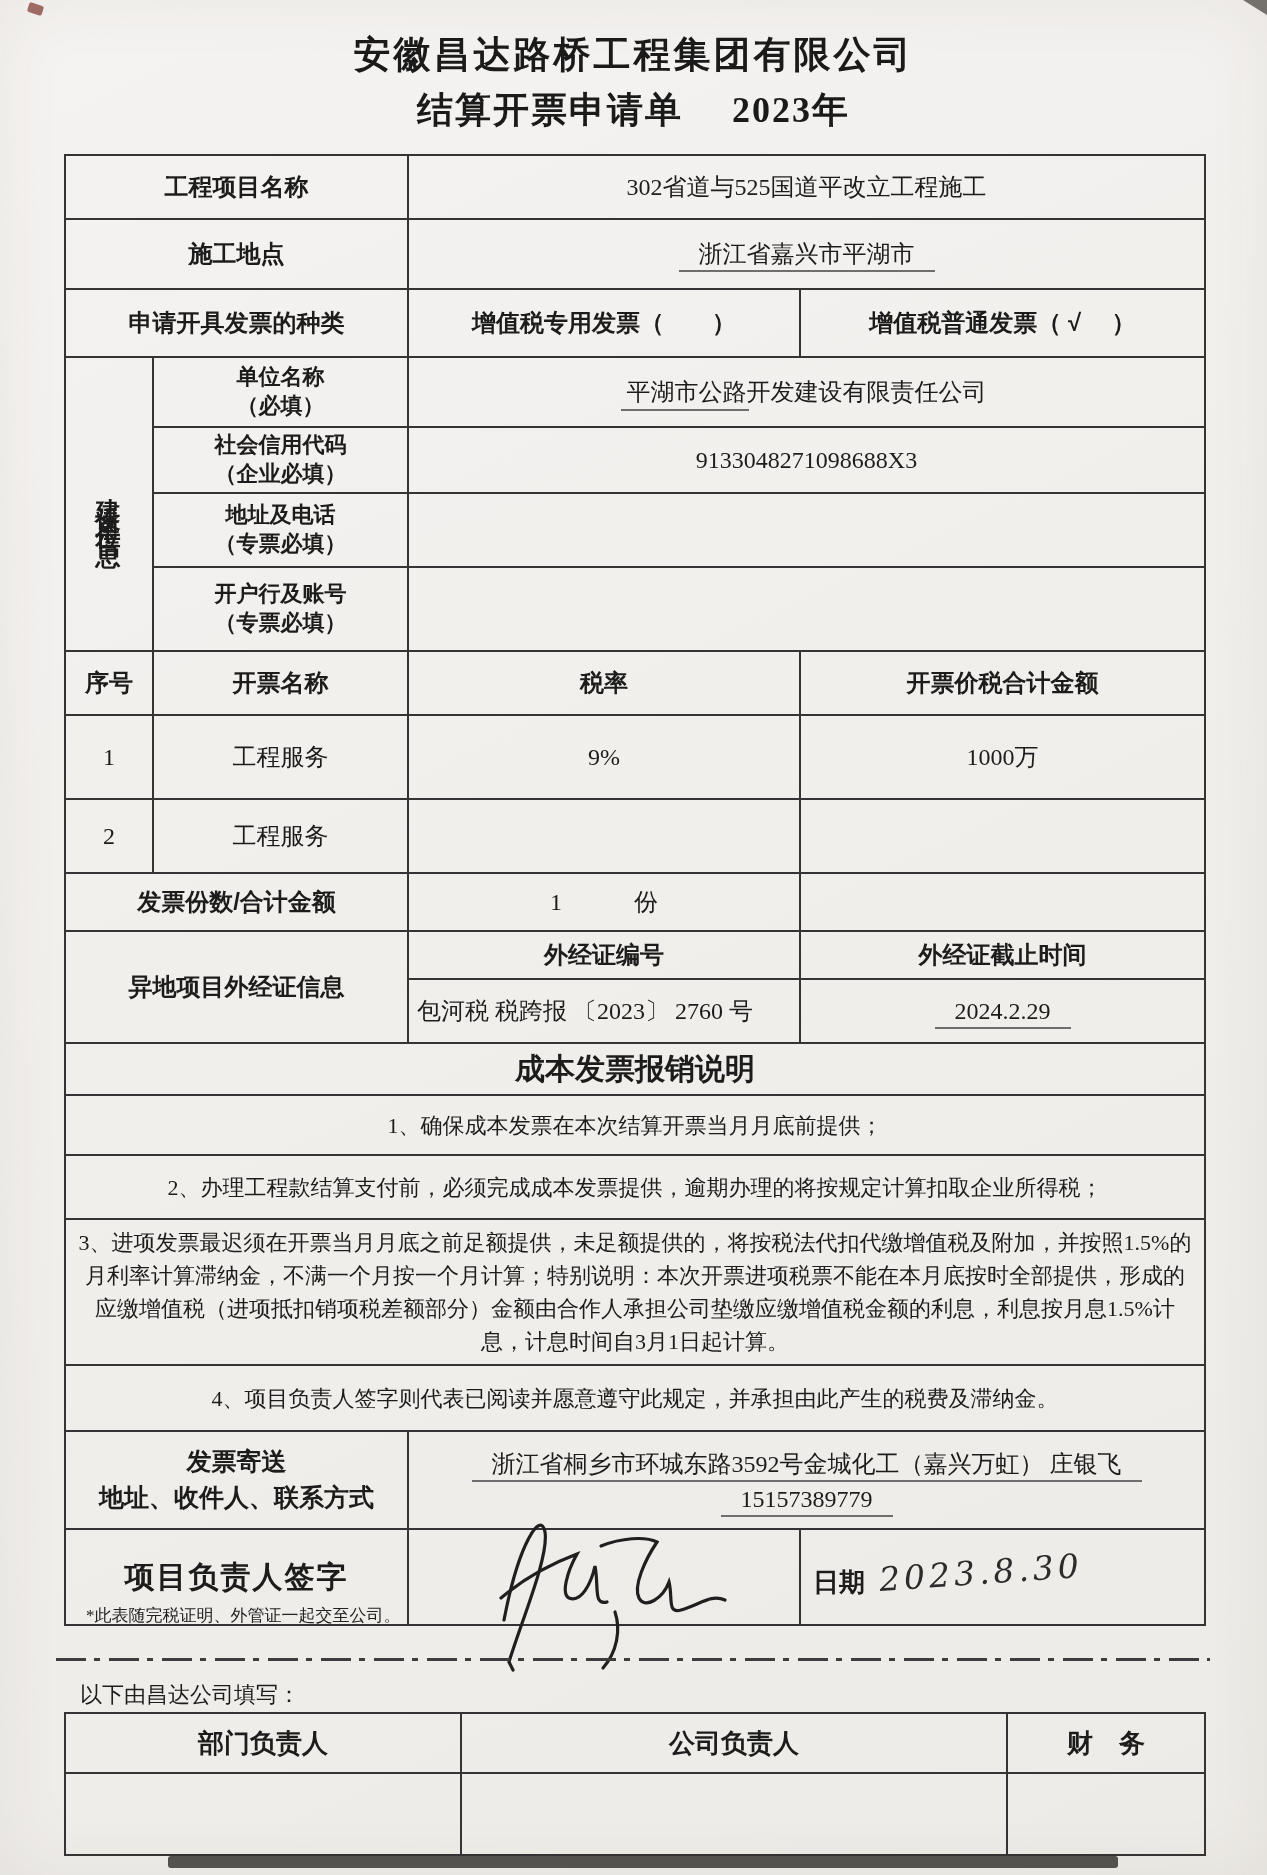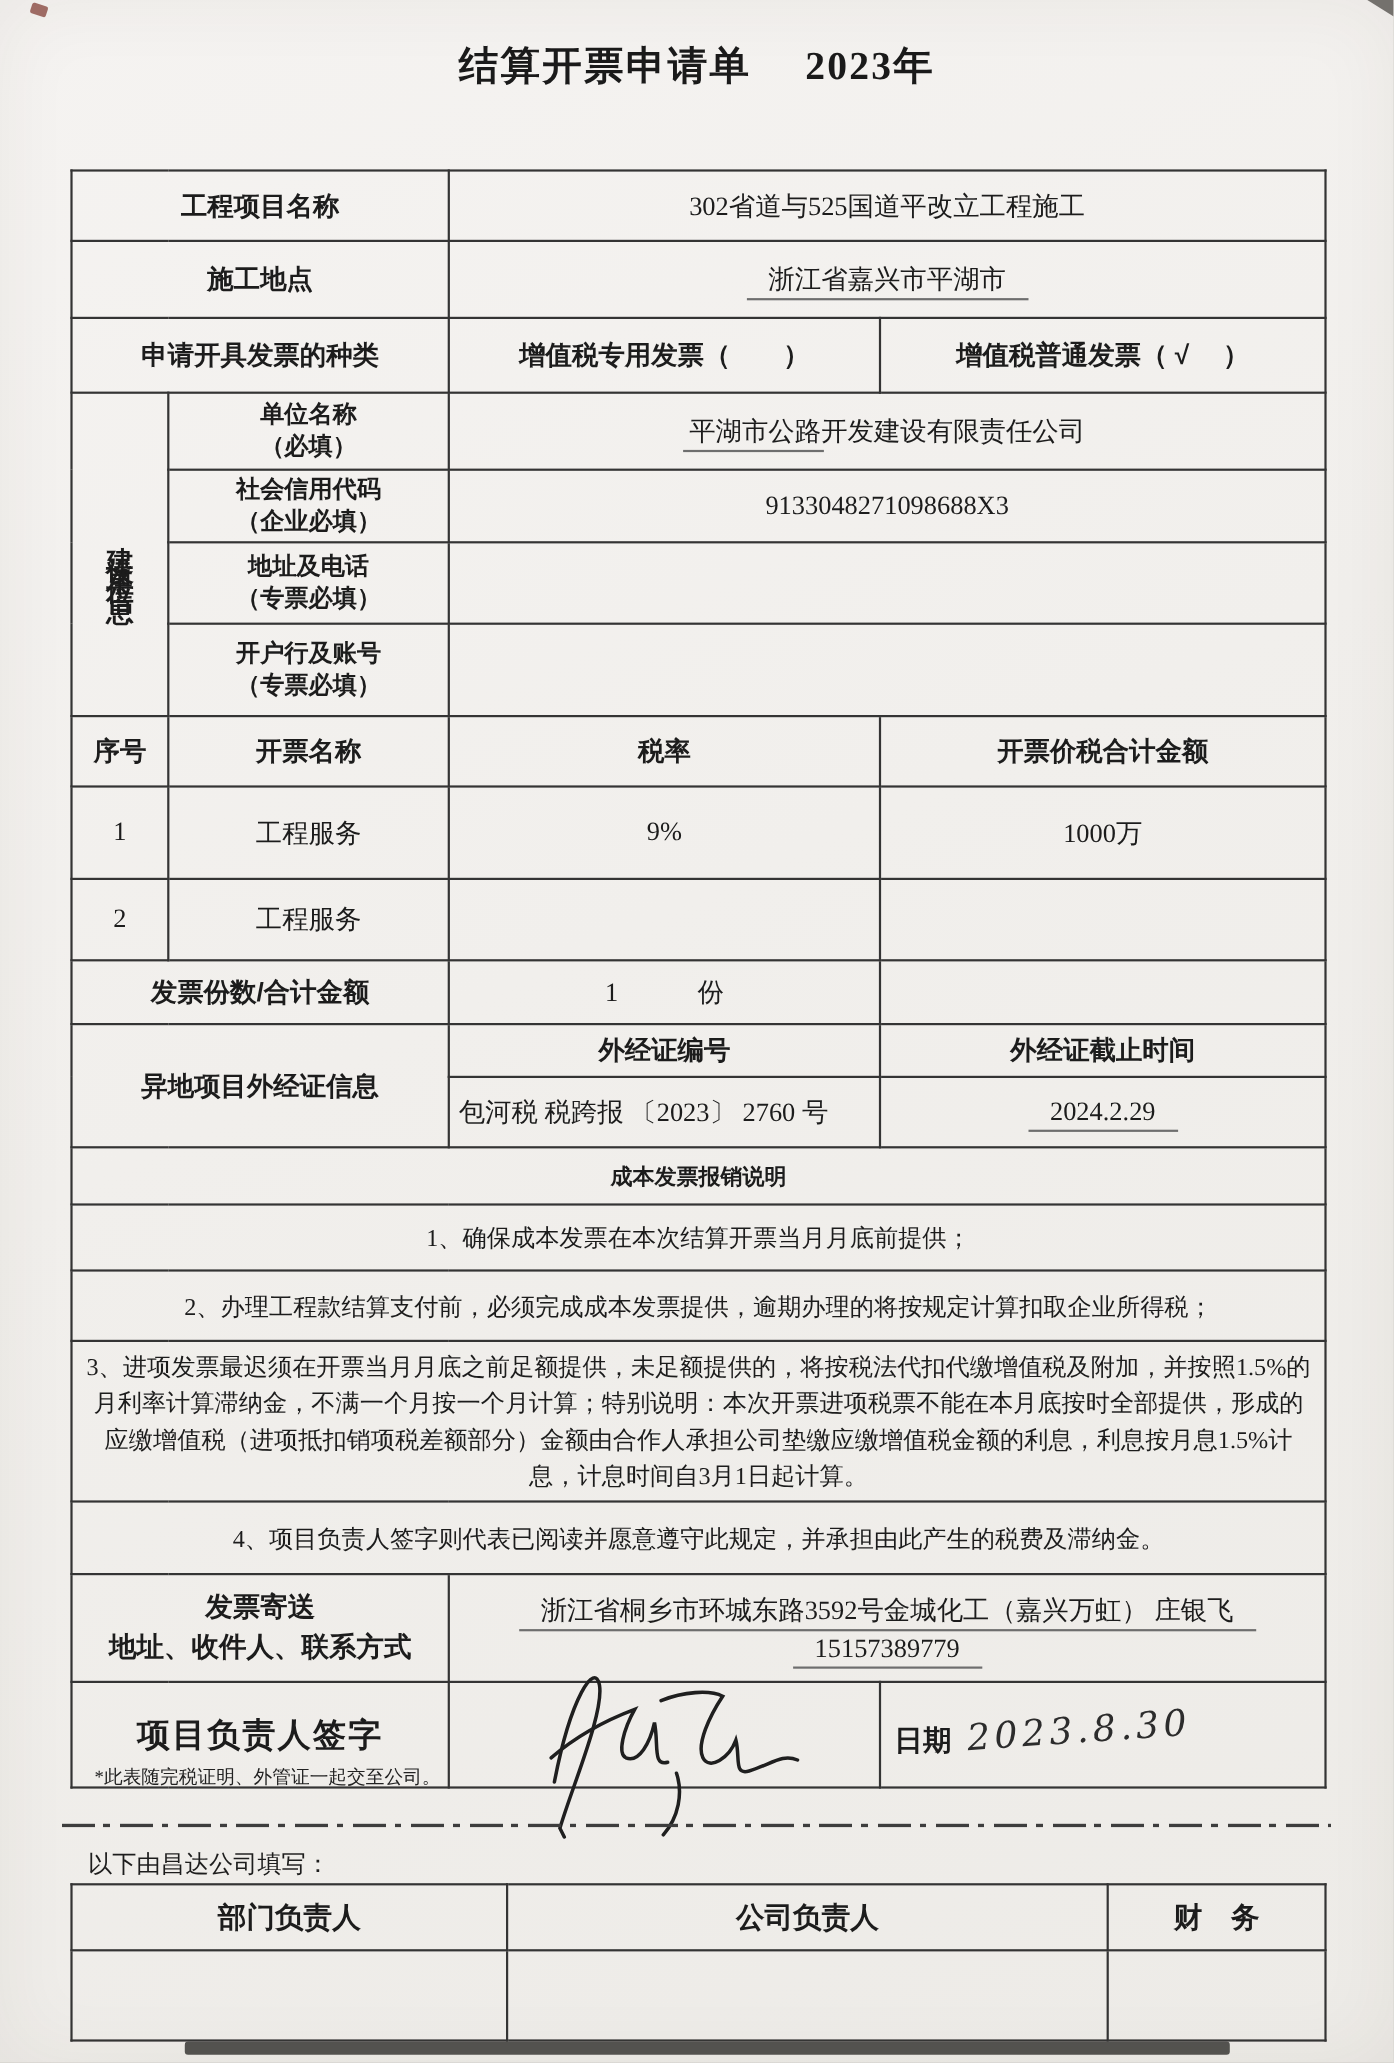--- a/index.html
+++ b/index.html
@@ -29,21 +29,21 @@
   .sublabel{ font-family:"Liberation Sans","DejaVu Sans",sans-serif; font-weight:700; font-size:22px; line-height:1.3; white-space:pre-line; }
   .value   { font-size:24px; }
   .vert {
     font-family:"Liberation Sans","DejaVu Sans",sans-serif; font-weight:700; font-size:25px;
     writing-mode:vertical-lr; text-orientation:upright; letter-spacing:9px; margin:0 auto;
   }
   .u { border-bottom:2px solid #6e6e6e; padding:0 20px 3px; }
   .u-head { position:relative; display:inline-block; }
   .u-head::after { content:""; position:absolute; left:-6px; bottom:-3px; width:128px; border-bottom:2px solid #6e6e6e; }
   .note-cell { text-align:right; font-size:22px; line-height:1.5; padding:6px 12px !important; }
-  .notes-header { font-family:"Liberation Sans","DejaVu Sans",sans-serif; font-weight:700; font-size:20px; }
+  .notes-header { font-family:"Liberation Sans","DejaVu Sans",sans-serif; font-weight:700; font-size:30px; }
   .left-val { text-align:left !important; padding-left:8px !important; }
   .sig-label { font-family:"Liberation Sans","DejaVu Sans",sans-serif; font-weight:700; font-size:30px; letter-spacing:2px; }
   .delivery-label { font-family:Liberation Serif, serif; font-weight:700; font-size:25px; line-height:1.45; white-space:pre-line; }
   .date-cell { text-align:left !important; padding-left:12px !important; }
   .date-label { font-family:"Liberation Sans","DejaVu Sans",sans-serif; font-weight:700; font-size:26px; vertical-align:middle; }
   .handwrite {
     display:inline-block; font-style:italic; font-size:33px; letter-spacing:4px;
     transform:rotate(-4deg) translateY(-2px); color:#2c2c2c; margin-left:10px;
     font-family:"DejaVu Serif","Liberation Serif",serif;
   }
@@ -70,20 +70,21 @@
 </style>
 </head>
 <body>
 
 <div class="page">
 
   <div class="mark-topleft"></div>
   <div class="mark-topright"></div>
 
   <div class="titles">
+    <div class="title-company song">安徽昌达路桥工程集团有限公司</div>
     <div class="title-form song">结算开票申请单　 2023年</div>
   </div>
 
   <table class="main">
     <colgroup>
         <col style="width:88px">
         <col style="width:255px">
         <col style="width:392px">
         <col style="width:405px">
       </colgroup>

